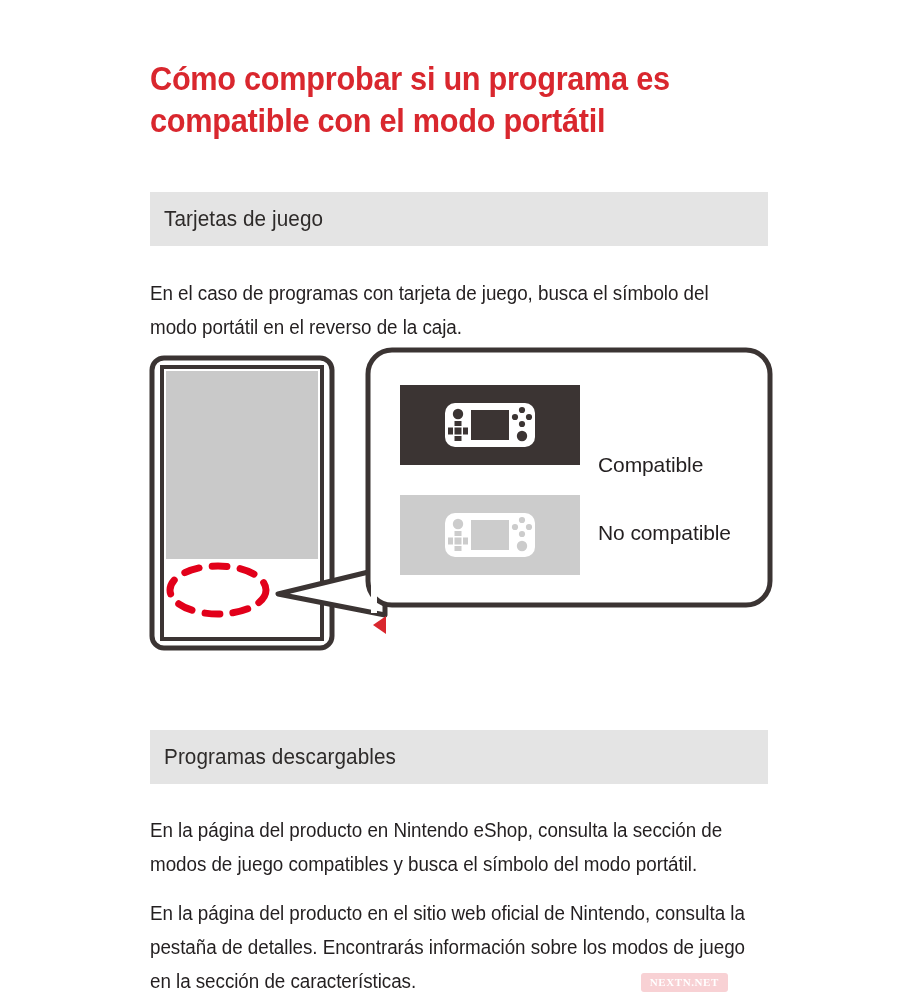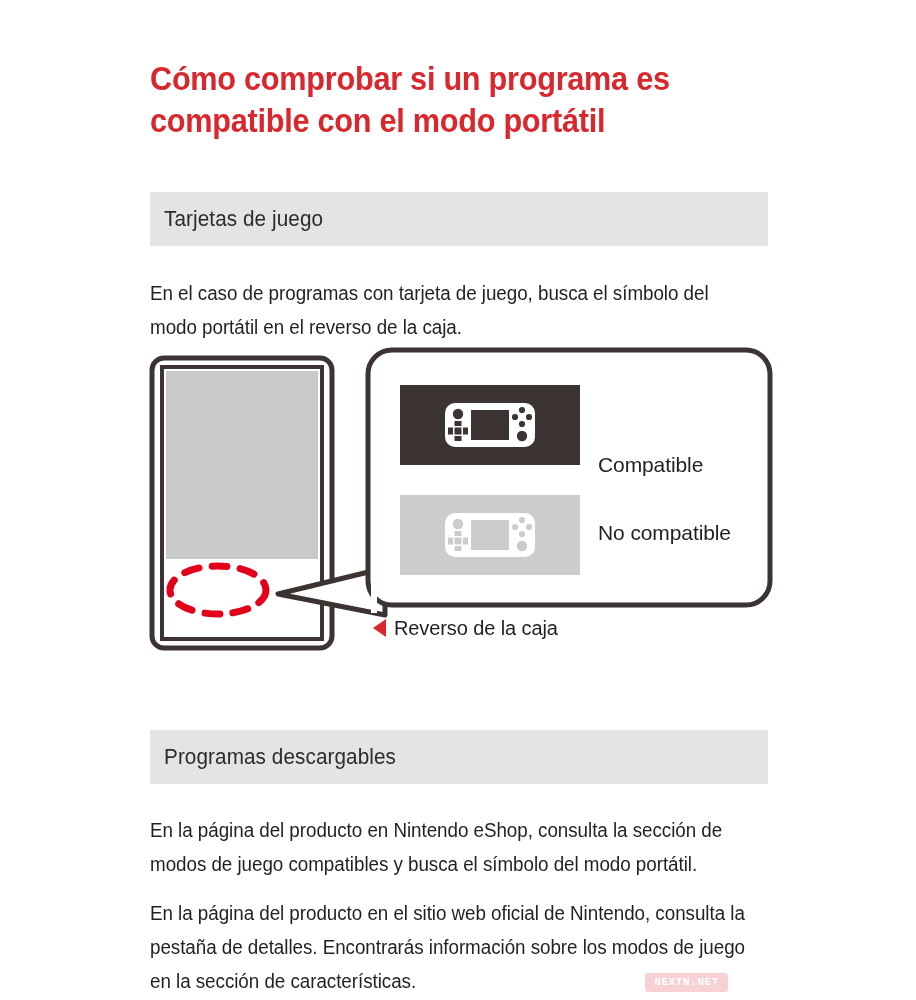--- a/index.html
+++ b/index.html
@@ -128,21 +128,21 @@
     right: 8px;
     bottom: 8px;
     background: #f7c9cd;
     color: #ffffff;
     font-size: 11px;
     font-weight: bold;
     letter-spacing: 0.6px;
     padding: 3px 9px 4px 9px;
     border-radius: 3px;
     opacity: 0.85;
-    font-family: Liberation Mono, monospace;
+    font-family: Liberation Serif, serif;
   }
 </style>
 </head>
 <body>
 
 <div class="page">
 
   <h1 class="page-title">Cómo comprobar si un programa es compatible con el modo portátil</h1>
 
   <div class="section-bar" id="bar-cards">
@@ -216,21 +216,20 @@
         </g>
       </g>
     </svg>
 
     <div class="bubble-label" id="label-compatible">Compatible</div>
 
     <div class="bubble-label" id="label-nocompatible">No compatible</div>
 
     <div class="caption-row">
       <span class="tri-left"></span>
-      <span class="caption-text">Reverso de la caja</span>
     </div>
   </div>
 
   <div class="section-bar" id="bar-downloads">
     <div class="section-title">Programas descargables</div>
   </div>
 
   <p class="para" id="para-eshop">En la página del producto en Nintendo eShop, consulta la sección de modos de juego compatibles y busca el símbolo del modo portátil.</p>
 
   <p class="para" id="para-website">En la página del producto en el sitio web oficial de Nintendo, consulta la pestaña de detalles. Encontrarás información sobre los modos de juego en la sección de características.</p>

